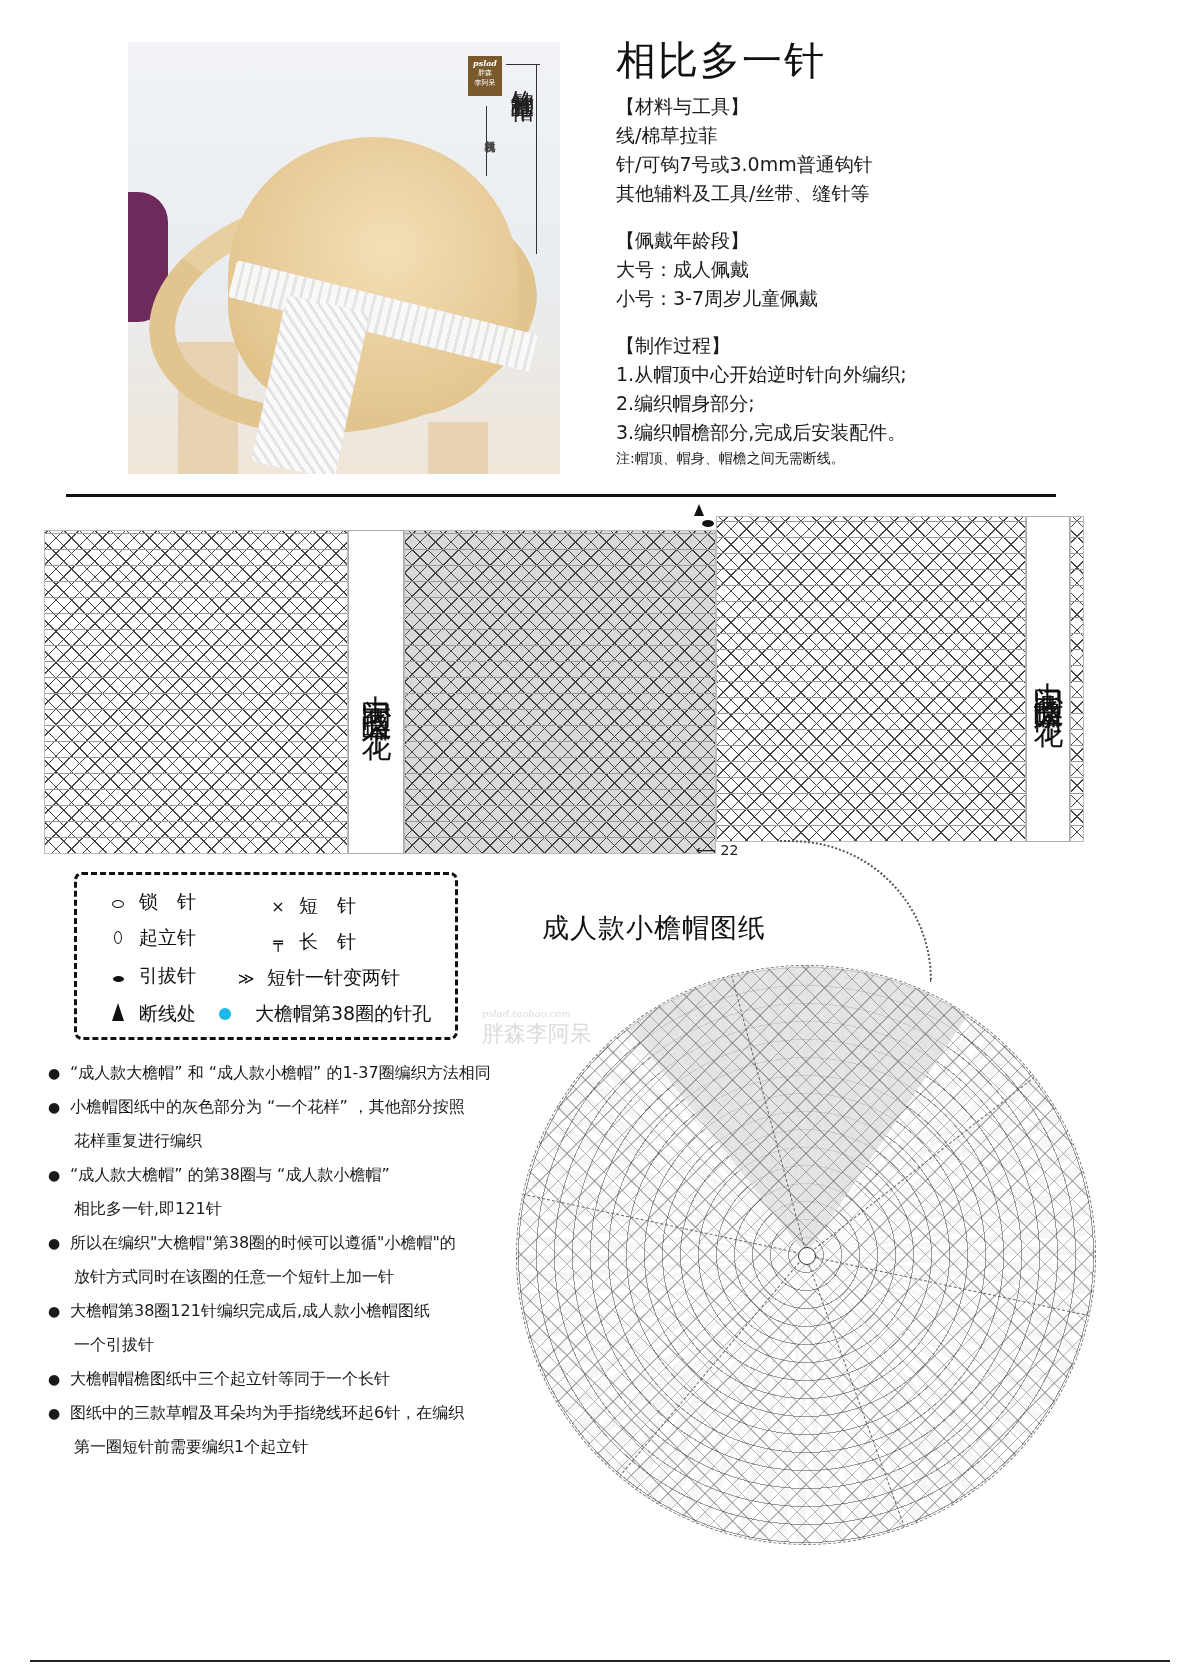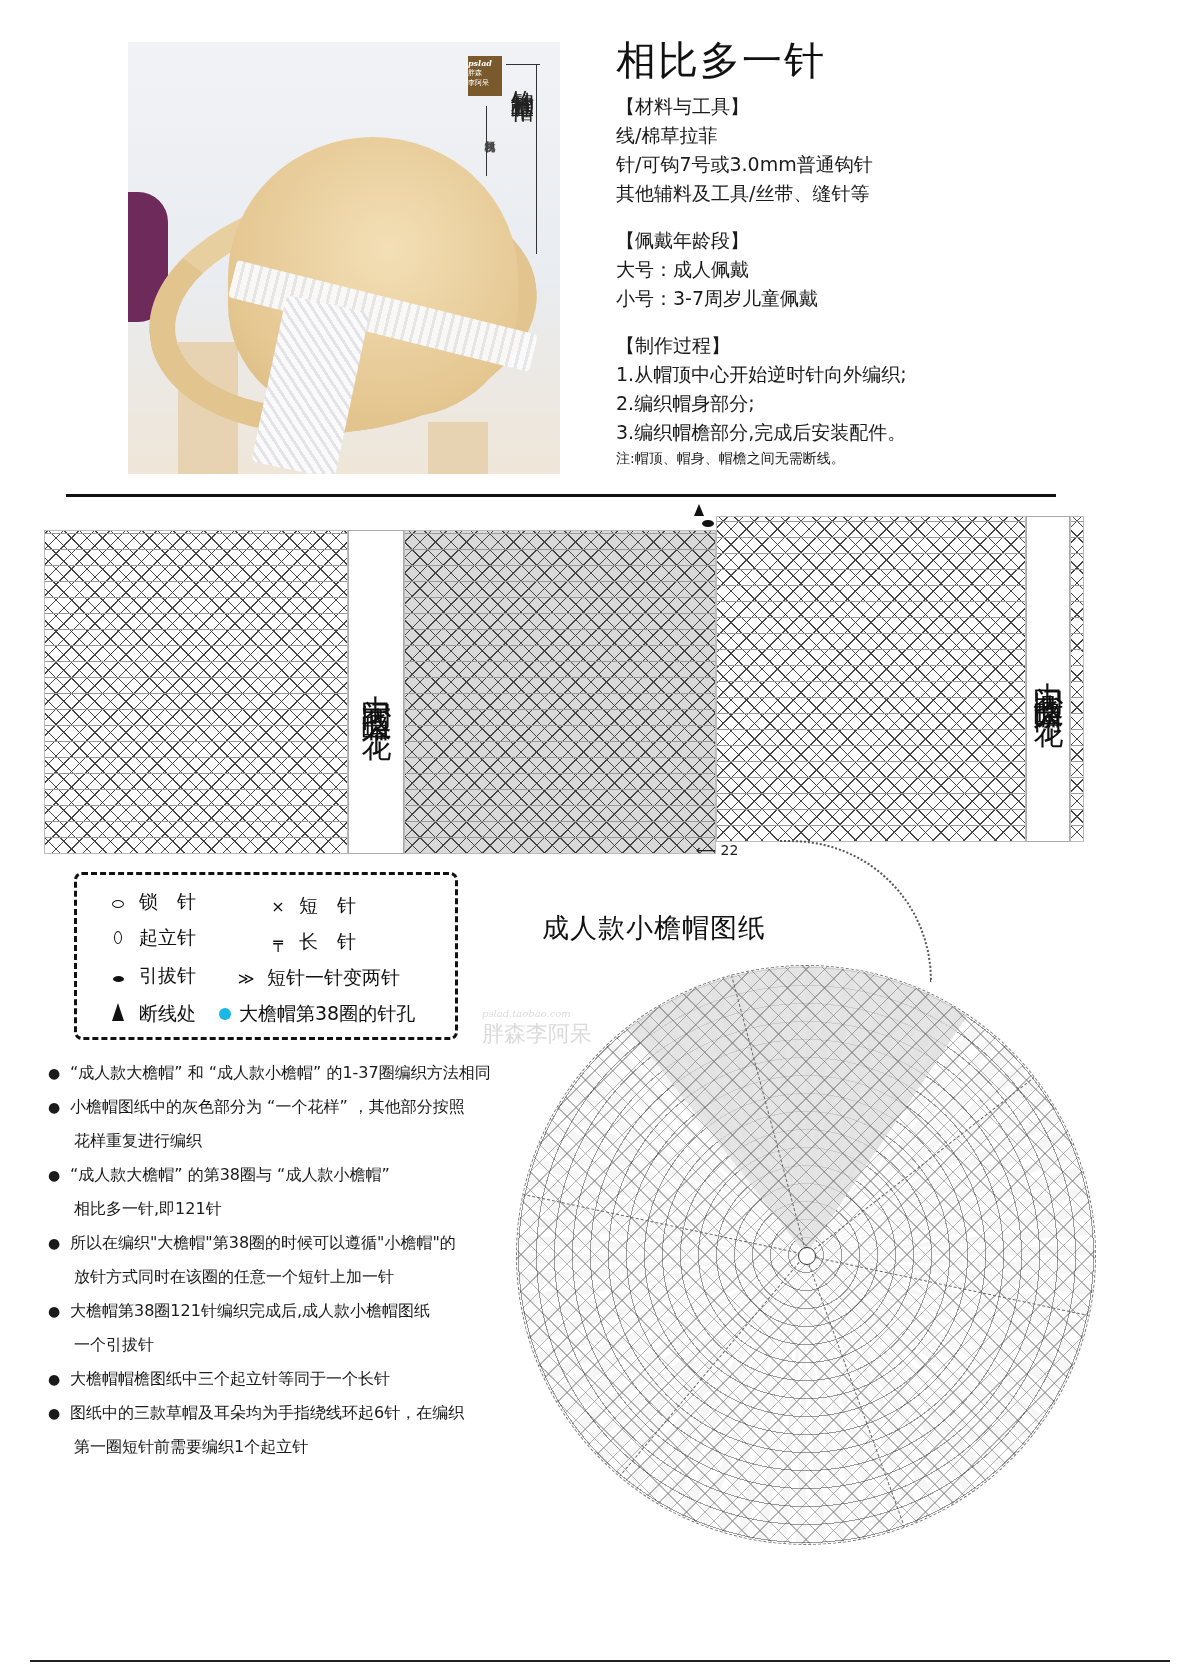--- a/index.html
+++ b/index.html
@@ -7,21 +7,21 @@
   .abs{position:absolute;}
   
   .photo{left:128px;top:42px;width:432px;height:432px;background:linear-gradient(180deg,#f1f3f6 0%,#e9ecf0 55%,#efe6d8 100%);overflow:hidden;}
   .photo .hat-crown{position:absolute;left:100px;top:95px;width:290px;height:280px;border-radius:50% 50% 40% 40%;background:radial-gradient(circle at 55% 40%,#f3dfb6,#e4c690 70%,#d9b67a);}
   .photo .hat-brim{position:absolute;left:20px;top:150px;width:390px;height:240px;border-radius:50%;border:26px solid #e2c48e;border-top-color:#e8cfa0;transform:rotate(-8deg);box-sizing:border-box;}
   .photo .ribbon{position:absolute;left:100px;top:255px;width:310px;height:38px;background:repeating-linear-gradient(90deg,#fafafa 0 6px,#e6e6ea 6px 9px);transform:rotate(14deg);border-radius:4px;opacity:.95;}
   .photo .bow{position:absolute;left:140px;top:260px;width:85px;height:170px;background:repeating-linear-gradient(45deg,#fafafa 0 5px,#e3e3e8 5px 8px);transform:rotate(12deg);border-radius:6px;}
   .photo .purple{position:absolute;left:0;top:150px;width:40px;height:130px;background:#6e2a5a;border-radius:0 30px 30px 0;}
   .photo .stand{position:absolute;left:50px;top:300px;width:60px;height:132px;background:#e7d3b2;}
   .photo .stand2{position:absolute;left:300px;top:380px;width:60px;height:52px;background:#e7d3b2;}
-  .brand-badge{position:absolute;left:340px;top:14px;width:34px;height:40px;background:#7a5a2c;color:#fff;font-size:7px;text-align:left;line-height:10px;padding-top:2px;box-sizing:border-box;}
+  .brand-badge{position:absolute;left:340px;top:14px;width:34px;height:40px;background:#7a5a2c;color:#fff;font-size:7px;text-align:center;line-height:10px;padding-top:2px;box-sizing:border-box;}
   .brand-badge .en{font-style:italic;font-weight:bold;font-family:"DejaVu Serif",serif;font-size:8px;}
   .photo-vtitle{position:absolute;left:378px;top:30px;width:30px;font-size:23px;line-height:27px;text-align:center;color:#222;writing-mode:vertical-rl;letter-spacing:2px;}
   .photo-vsub{position:absolute;left:352px;top:90px;width:16px;font-size:11px;line-height:13px;color:#444;writing-mode:vertical-rl;}
   .photo-line1{position:absolute;left:378px;top:22px;width:34px;height:1px;background:#333;}
   .photo-line2{position:absolute;left:408px;top:22px;width:1px;height:190px;background:#333;}
   .photo-line3{position:absolute;left:358px;top:64px;width:1px;height:70px;background:#333;}
   
   .title{left:616px;top:36px;font-size:40px;line-height:48px;letter-spacing:2px;color:#111;}
   .info{left:616px;top:92px;font-size:19px;line-height:29px;color:#1a1a1a;}
   .info .gap{height:18px;}
@@ -157,21 +157,21 @@
     <span>短　针</span>
   </div>
   <div class="lg-item" style="left:190px;top:54px;">
     <span class="lg-sym">╤</span>
     <span>长　针</span>
   </div>
   <div class="lg-item" style="left:158px;top:90px;">
     <span class="lg-sym">≫</span>
     <span>短针一针变两针</span>
   </div>
-  <div class="lg-item" style="left:142px;top:126px;gap:8px;">
+  <div class="lg-item" style="left:142px;top:126px;gap:24px;">
     <span class="sym-cyan"></span>
     <span>大檐帽第38圈的针孔</span>
   </div>
 </div>
 
 <div class="abs watermark">
   <small>pslad.taobao.com</small>
   <span>胖森李阿呆</span>
 </div>
 

